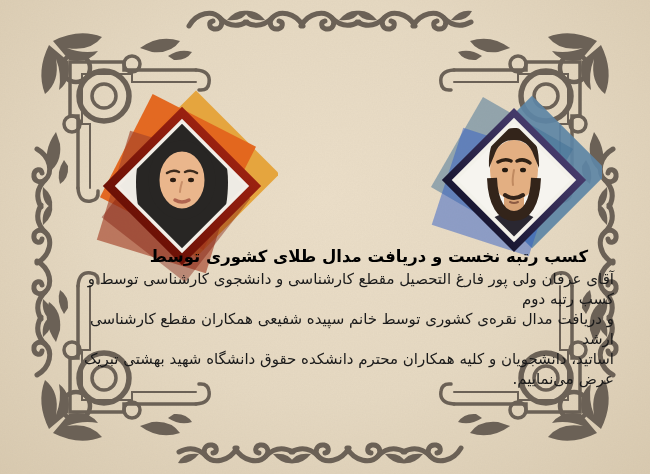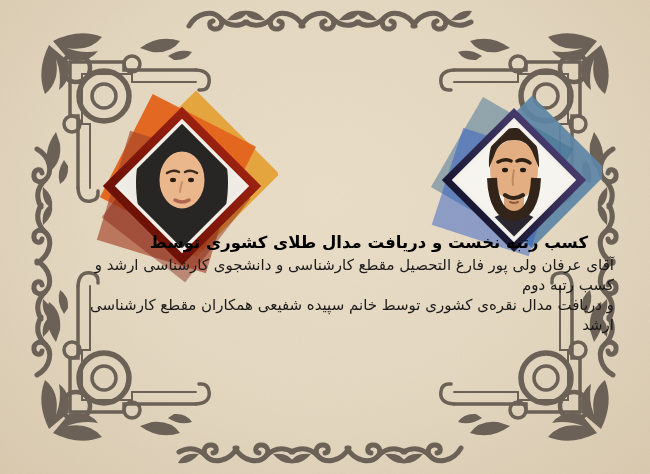--- a/index.html
+++ b/index.html
@@ -10,21 +10,21 @@
   }
   .texture{position:absolute;inset:0;width:100%;height:100%;pointer-events:none;}
   .border-svg{position:absolute;inset:0;width:650px;height:474px;}
   .ornS{stroke:#6b6156;fill:none;stroke-linecap:round;}
   .ornF{fill:#6b6156;stroke:none;}
   .photo-card{position:absolute;}
   .photo-card.left{left:86px;top:90px;width:192px;height:192px;}
   .photo-card.right{left:426px;top:92px;width:176px;height:176px;}
   .photo-card svg{width:100%;height:100%;display:block;}
   .text-block{
-    position:absolute;left:66px;right:36px;top:231px;
+    position:absolute;left:66px;right:36px;top:245px;
     direction:rtl;text-align:right;color:#1a1a1a;
   }
   .text-block p{margin:0;font-size:15px;line-height:20px;}
   .text-block p.bold{font-size:16.5px;font-weight:bold;line-height:24px;color:#000;padding-left:0;padding-right:26px;}
   .text-block p.footer{margin-top:2px;}
 </style>
 </head>
 <body>
 
 <div class="page">
@@ -154,17 +154,18 @@
         <path d="M91,69 q7,-3 13,2" stroke="#2e2014" stroke-width="3.5" fill="none" stroke-linecap="round"></path>
         <ellipse cx="79" cy="78" rx="3" ry="2.3" fill="#241a10"></ellipse>
         <ellipse cx="97" cy="78" rx="3" ry="2.3" fill="#241a10"></ellipse>
         <path d="M88,78 q-2,10 -1,15" stroke="#c08a60" stroke-width="2" fill="none" stroke-linecap="round"></path>
       </g>
     </svg>
   </div>
 
   <div class="text-block">
     <p class="bold">کسب رتبه نخست و دریافت مدال طلای کشوری توسط</p>
-    <p>آقای عرفان ولی پور فارغ التحصیل مقطع کارشناسی و دانشجوی کارشناسی ارشد  و کسب رتبه دوم</p>
+    <p>آقای عرفان ولی پور فارغ التحصیل مقطع کارشناسی و دانشجوی کارشناسی توسط  و کسب رتبه دوم</p>
     <p>و دریافت مدال نقره‌ی کشوری توسط خانم سپیده شفیعی همکاران مقطع کارشناسی ارشد</p>
+    <p>اساتید، دانشجویان و کلیه همکاران محترم دانشکده حقوق دانشگاه شهید بهشتی تبریک عرض می‌نماییم.</p>
   </div>
 
 </div>
 
 </body></html>

